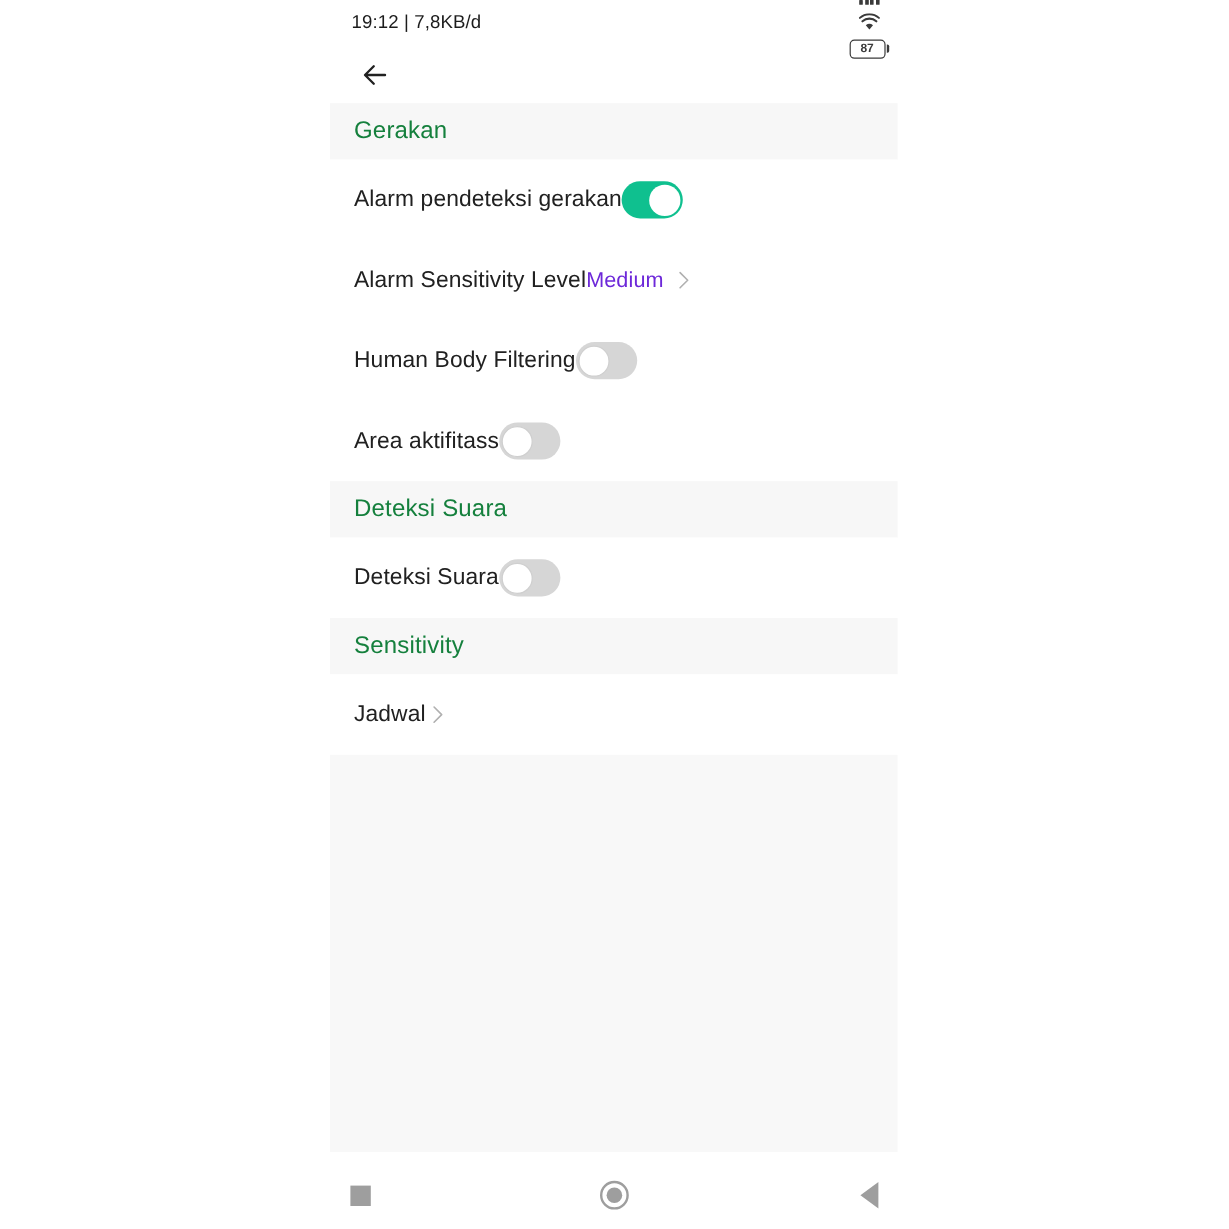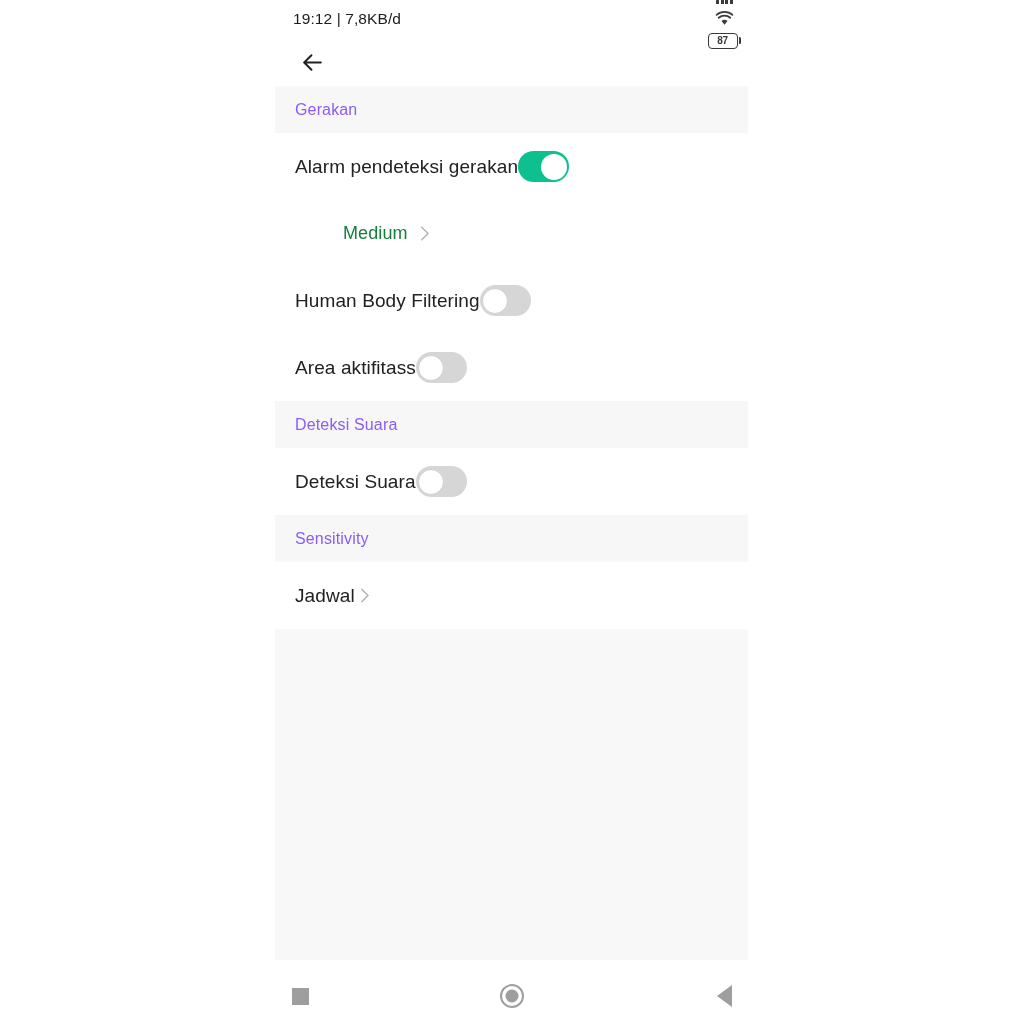--- a/index.html
+++ b/index.html
@@ -134,22 +134,22 @@
   }
   .section-header {
     height: 47px;
     background: #f7f7f7;
     display: flex;
     align-items: center;
     padding-left: 20px;
     box-sizing: border-box;
   }
   .section-header span {
-    font-size: 16px;
-    color: #8b5cf6;
+    font-size: 20px;
+    color: #15803d;
     letter-spacing: 0.15px;
     text-align: center;
   }
 
   .row {
     height: 67px;
     background: #ffffff;
     display: flex;
     align-items: center;
     padding: 0 22px 0 20px;
@@ -162,23 +162,22 @@
     letter-spacing: 0.1px;
     white-space: nowrap;
   }
   .row-right {
     display: flex;
     align-items: center;
     gap: 7px;
   }
   .row-value {
     font-size: 18px;
-    color: #15803d;
+    color: #6d28d9;
     letter-spacing: 0.1px;
-    margin-left: 48px;
   }
   .chevron { width: 19px; height: 19px; display: block; flex: 0 0 auto; }
 
   
   .toggle {
     width: 51px;
     height: 31px;
     border-radius: 16px;
     position: relative;
     flex: 0 0 auto;
@@ -315,20 +314,21 @@
       <div class="row">
         <div class="row-label">Alarm pendeteksi gerakan</div>
         <div class="row-right">
           <div class="toggle on">
               <span class="knob"></span>
             </div>
         </div>
       </div>
 
       <div class="row">
+        <div class="row-label">Alarm Sensitivity Level</div>
         <div class="row-right">
           <div class="row-value">Medium</div>
           <svg class="chevron" viewBox="0 0 24 24">
             <path d="M8.5 4 L16.5 12 L8.5 20" stroke="#b0b0b0" stroke-width="1.7" fill="none" stroke-linecap="round" stroke-linejoin="round"></path>
           </svg>
         </div>
       </div>
 
       <div class="row">
         <div class="row-label">Human Body Filtering</div>

